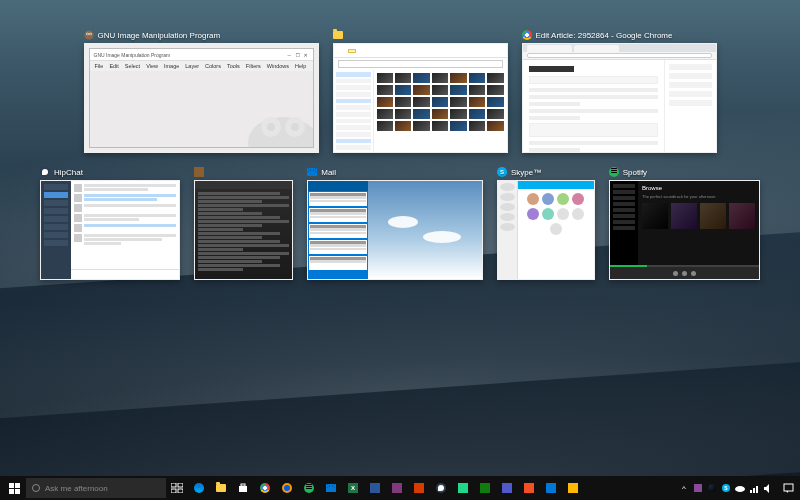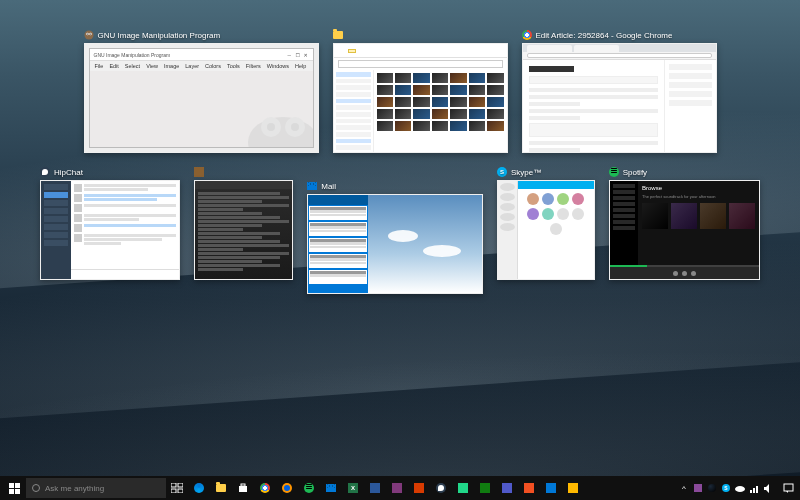--- a/index.html
+++ b/index.html
@@ -27,21 +27,21 @@
   
   .r1 .thumb { height: 110px; }
   .c-gimp { width: 235px; }
   .c-explorer { width: 175px; }
   .c-chrome { width: 195px; }
 
   
   .r2 .thumb { height: 100px; }
   .c-hipchat { width: 143px; }
   .c-term { width: 102px; }
-  .c-mail { width: 180px; margin-top: 14px; }
+  .c-mail { width: 180px; }
   .c-spotify { width: 155px; }
   .c-skype { width: 100px; }
 
   
   .gimp-win { position:absolute; inset:4px; background:#f5f5f5; border:1px solid #bbb; }
   .gimp-titlebar { height:12px; background:#fff; border-bottom:1px solid #ddd; display:flex; align-items:center; padding:0 4px; font-size:5px; color:#555; }
   .gimp-winbtns { margin-left:auto; display:flex; gap:3px; }
   .gimp-winbtns span { width:5px; height:5px; }
   .gimp-menu { height:10px; background:#f0f0f0; display:flex; gap:6px; padding:0 5px; align-items:center; font-size:5.5px; color:#333; }
   .gimp-canvas { position:absolute; top:22px; left:0; right:0; bottom:0; background:#eceaea; overflow:hidden; }
@@ -587,21 +587,21 @@
     <div class="start-btn">
       <div class="win-logo">
           <span></span>
           <span></span>
           <span></span>
           <span></span>
         </div>
     </div>
     <div class="search-box">
       <span class="circ"></span>
-      <span>Ask me anything</span>
+      <span>Ask me afternoon</span>
     </div>
     <div class="tb-icons">
       <div class="tb-icon">
           <svg width="12" height="10" viewBox="0 0 12 10">
             <rect x="0" y="0" width="5" height="4" fill="none" stroke="#fff" stroke-width="1"></rect>
             <rect x="7" y="0" width="5" height="4" fill="none" stroke="#fff" stroke-width="1"></rect>
             <rect x="0" y="6" width="5" height="4" fill="none" stroke="#fff" stroke-width="1"></rect>
             <rect x="7" y="6" width="5" height="4" fill="none" stroke="#fff" stroke-width="1"></rect>
           </svg>
         </div>

